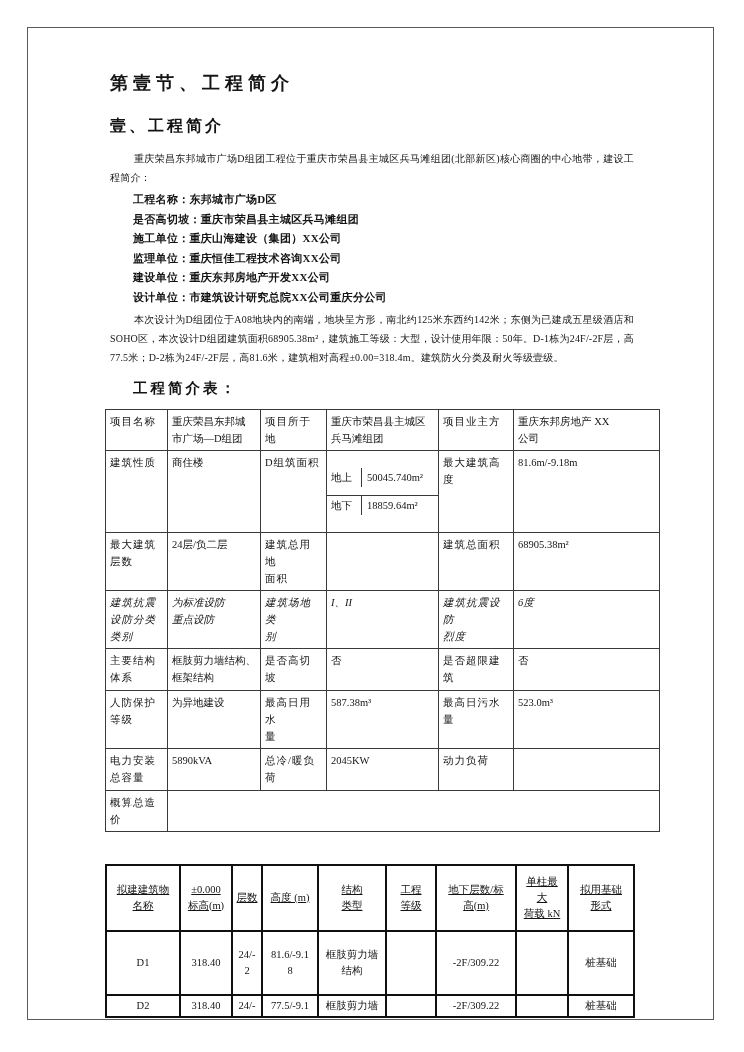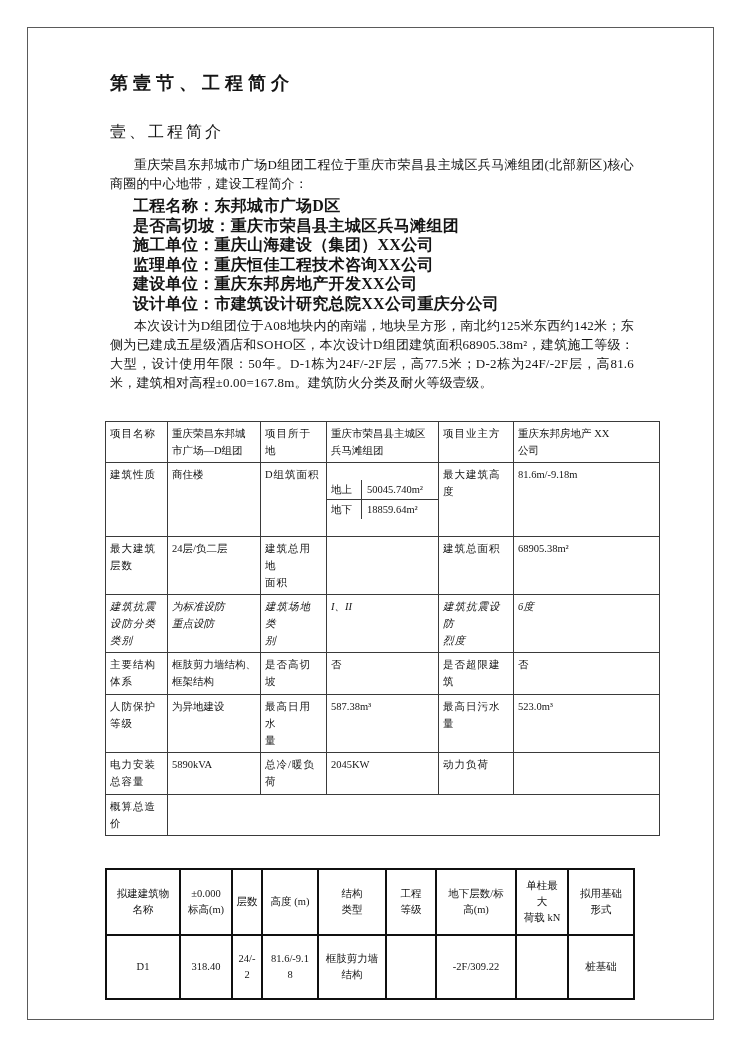--- a/index.html
+++ b/index.html
@@ -4,47 +4,47 @@
 <style>
   html,body{margin:0;padding:0;}
   body{
     width:744px;height:1052px;background:#ffffff;position:relative;overflow:hidden;
     font-family:"Liberation Serif","DejaVu Serif",serif;color:#141414;
   }
   .page-frame{position:absolute;left:27px;top:27px;width:687px;height:993px;
     border:1px solid #5a5a5a;box-sizing:border-box;}
   .content{position:absolute;left:105px;top:71px;width:556px;}
   .h1{font-size:18px;font-weight:bold;letter-spacing:5px;margin:0 0 0 5px;line-height:24px;}
-  .h2{font-size:16px;font-weight:normal;letter-spacing:3px;margin:26px 0 0 5px;line-height:21px;}
-  .para{font-size:13px;line-height:19px;margin:13px 0 0 5px;width:524px;
+  .h2{font-size:16px;font-weight:bold;letter-spacing:3px;margin:20px 0 0 5px;line-height:21px;}
+  .para{font-size:10px;line-height:19px;margin:13px 0 0 5px;width:524px;
     text-indent:24px;text-align:justify;letter-spacing:0.2px;}
   .para.second{margin-top:2px;}
   .info{margin:3px 0 0 28px;}
-  .info-line{font-size:16px;font-weight:bold;line-height:19.6px;letter-spacing:0.3px;font-family:Liberation Serif, serif;}
+  .info-line{font-size:11px;font-weight:bold;line-height:19.6px;letter-spacing:0.3px;font-family:Liberation Serif, serif;}
   .caption{font-size:14.5px;font-weight:bold;letter-spacing:3px;margin:11px 0 0 28px;line-height:20px;}
 
-  table.t1{border-collapse:collapse;table-layout:fixed;width:554px;margin-top:29px;
+  table.t1{border-collapse:collapse;table-layout:fixed;width:554px;margin-top:11px;
     font-size:10.5px;}
   table.t1 td{border:1px solid #3a3a3a;padding:3px 4px;vertical-align:top;
     line-height:17px;white-space:pre-line;word-wrap:break-word;overflow:hidden;}
   table.t1 td.lbl{letter-spacing:1px;}
   tr.h38{height:38px;} tr.h40{height:40px;} tr.h42{height:42px;}
   tr.h58{height:58px;font-style:italic;} tr.h36{height:36px;}
   td.nested{padding:0 !important;}
-  .sub{display:flex;flex-direction:column;height:100%;}
+  .sub{display:flex;flex-direction:column;height:100%;gap:8px;}
   .subrow{display:flex;flex:1;align-items:flex-start;}
   .subrow + .subrow{border-top:1px solid #3a3a3a;}
   .sublabel{width:26px;padding:1px 4px;border-right:1px solid #3a3a3a;flex:none;align-self:stretch;}
   .subval{flex:1;padding:1px 5px;}
 
   table.t2{border-collapse:collapse;table-layout:fixed;width:528px;margin-top:32px;
     font-size:10.5px;}
   table.t2 td{border:2px solid #101010;padding:1px 2px;text-align:center;vertical-align:middle;
     line-height:16px;white-space:pre-line;word-break:break-all;overflow:hidden;}
-  tr.th66{height:66px;} tr.tr52{height:64px;} tr.tr22{height:22px;}
+  tr.th66{height:66px;text-decoration:underline;} tr.tr52{height:64px;} tr.tr22{height:22px;}
 </style>
 </head>
 <body>
 
 <div class="page-frame"></div>
 
 <div class="content">
 
   <div class="h1">第壹节、工程简介</div>
 
@@ -54,22 +54,23 @@
 
   <div class="info">
     <div class="info-line">工程名称：东邦城市广场D区</div>
     <div class="info-line">是否高切坡：重庆市荣昌县主城区兵马滩组团</div>
     <div class="info-line">施工单位：重庆山海建设（集团）XX公司</div>
     <div class="info-line">监理单位：重庆恒佳工程技术咨询XX公司</div>
     <div class="info-line">建设单位：重庆东邦房地产开发XX公司</div>
     <div class="info-line">设计单位：市建筑设计研究总院XX公司重庆分公司</div>
   </div>
 
-  <div class="para second">本次设计为D组团位于A08地块内的南端，地块呈方形，南北约125米东西约142米；东侧为已建成五星级酒店和SOHO区，本次设计D组团建筑面积68905.38m²，建筑施工等级：大型，设计使用年限：50年。D-1栋为24F/-2F层，高77.5米；D-2栋为24F/-2F层，高81.6米，建筑相对高程±0.00=167.8m。建筑防火分类及耐火等级壹级。</div>
-
+  <div class="para second">本次设计为D组团位于A08地块内的南端，地块呈方形，南北约125米东西约142米；东侧为已建成五星级酒店和SOHO区，本次设计D组团建筑面积68905.38m²，建筑施工等级：大型，设计使用年限：50年。D-1栋为24F/-2F层，高77.5米；D-2栋为24F/-2F层，高81.6米，建筑相对高程±0.00=318.4m。建筑防火分类及耐火等级壹级。</div>
+
+  <div class="caption">工程简介表：</div>
 
   <table class="t1">
     <colgroup>
       <col style="width:62px">
         <col style="width:93px">
         <col style="width:66px">
       <col style="width:112px">
         <col style="width:75px">
         <col style="width:146px">
     </colgroup>
@@ -204,16 +205,27 @@
 2</td>
         <td>81.6/-9.1
 8</td>
         <td>框肢剪力墙
 结构</td>
         <td></td>
         <td>-2F/309.22</td>
         <td></td>
         <td>桩基础</td>
       </tr>
+      <tr class="tr22">
+        <td>D2</td>
+        <td>318.40</td>
+        <td>24/-</td>
+        <td>77.5/-9.1</td>
+        <td>框肢剪力墙</td>
+        <td></td>
+        <td>-2F/309.22</td>
+        <td></td>
+        <td>桩基础</td>
+      </tr>
     </tbody>
   </table>
 
 </div>
 
 </body></html>

